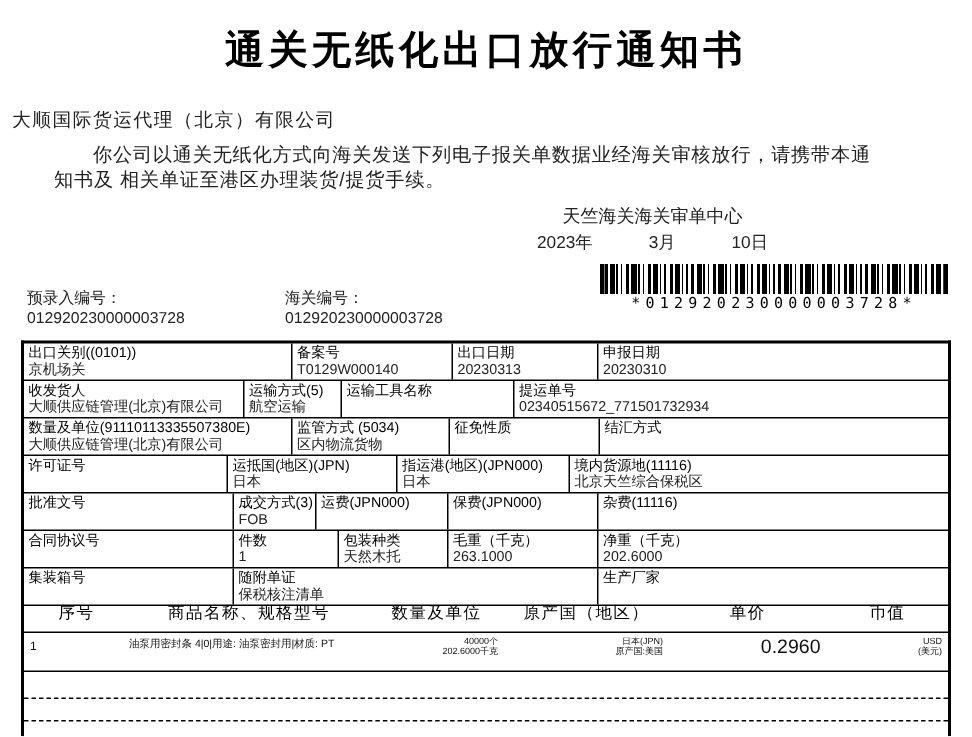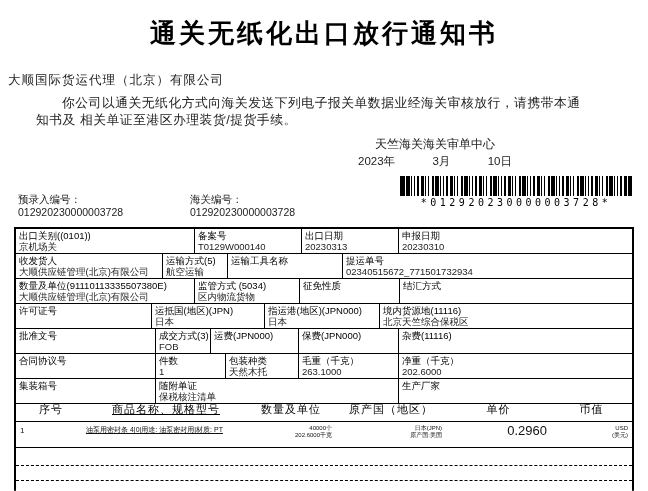--- a/index.html
+++ b/index.html
@@ -43,21 +43,21 @@
   .cell{box-sizing:border-box;border-right:1.2px solid #000;padding:1px 3px 0 3px;overflow:hidden;}
   .cell:last-child{border-right:none;}
   .cell .lbl{white-space:nowrap;color:#000;}
   .cell .val{white-space:nowrap;color:#222;}
   
   #items-header{display:flex;height:17px;border-bottom:1.2px solid #000;align-items:flex-start;font-size:11px;letter-spacing:1px;color:#000;}
   #items-header .ih{text-align:center;overflow:hidden;white-space:nowrap;}
   .item-row{display:flex;height:26px;border-bottom:1.2px solid #000;box-sizing:border-box;padding-top:3px;}
   .ic{box-sizing:border-box;overflow:hidden;}
   .ic .tiny{font-size:6px;line-height:7px;}
-  .w-seq{width:70px;} .w-name{width:160px;text-decoration:underline;} .w-qty{width:90px;}
+  .w-seq{width:70px;} .w-name{width:160px;} .w-qty{width:90px;}
   .w-origin{width:110px;} .w-price{width:105px;}
   .seq-val{font-size:8px;padding-left:4px;}
   .name-val{font-size:7px;line-height:9px;white-space:nowrap;}
   .ra{text-align:right;padding-right:4px;}
   .price-val{font-size:13px;}
   .empty-row{height:18px;border-bottom:1.6px dashed #000;box-sizing:border-box;}
   .empty-row.r2{height:15px;}
 </style>
 </head>
 <body>

